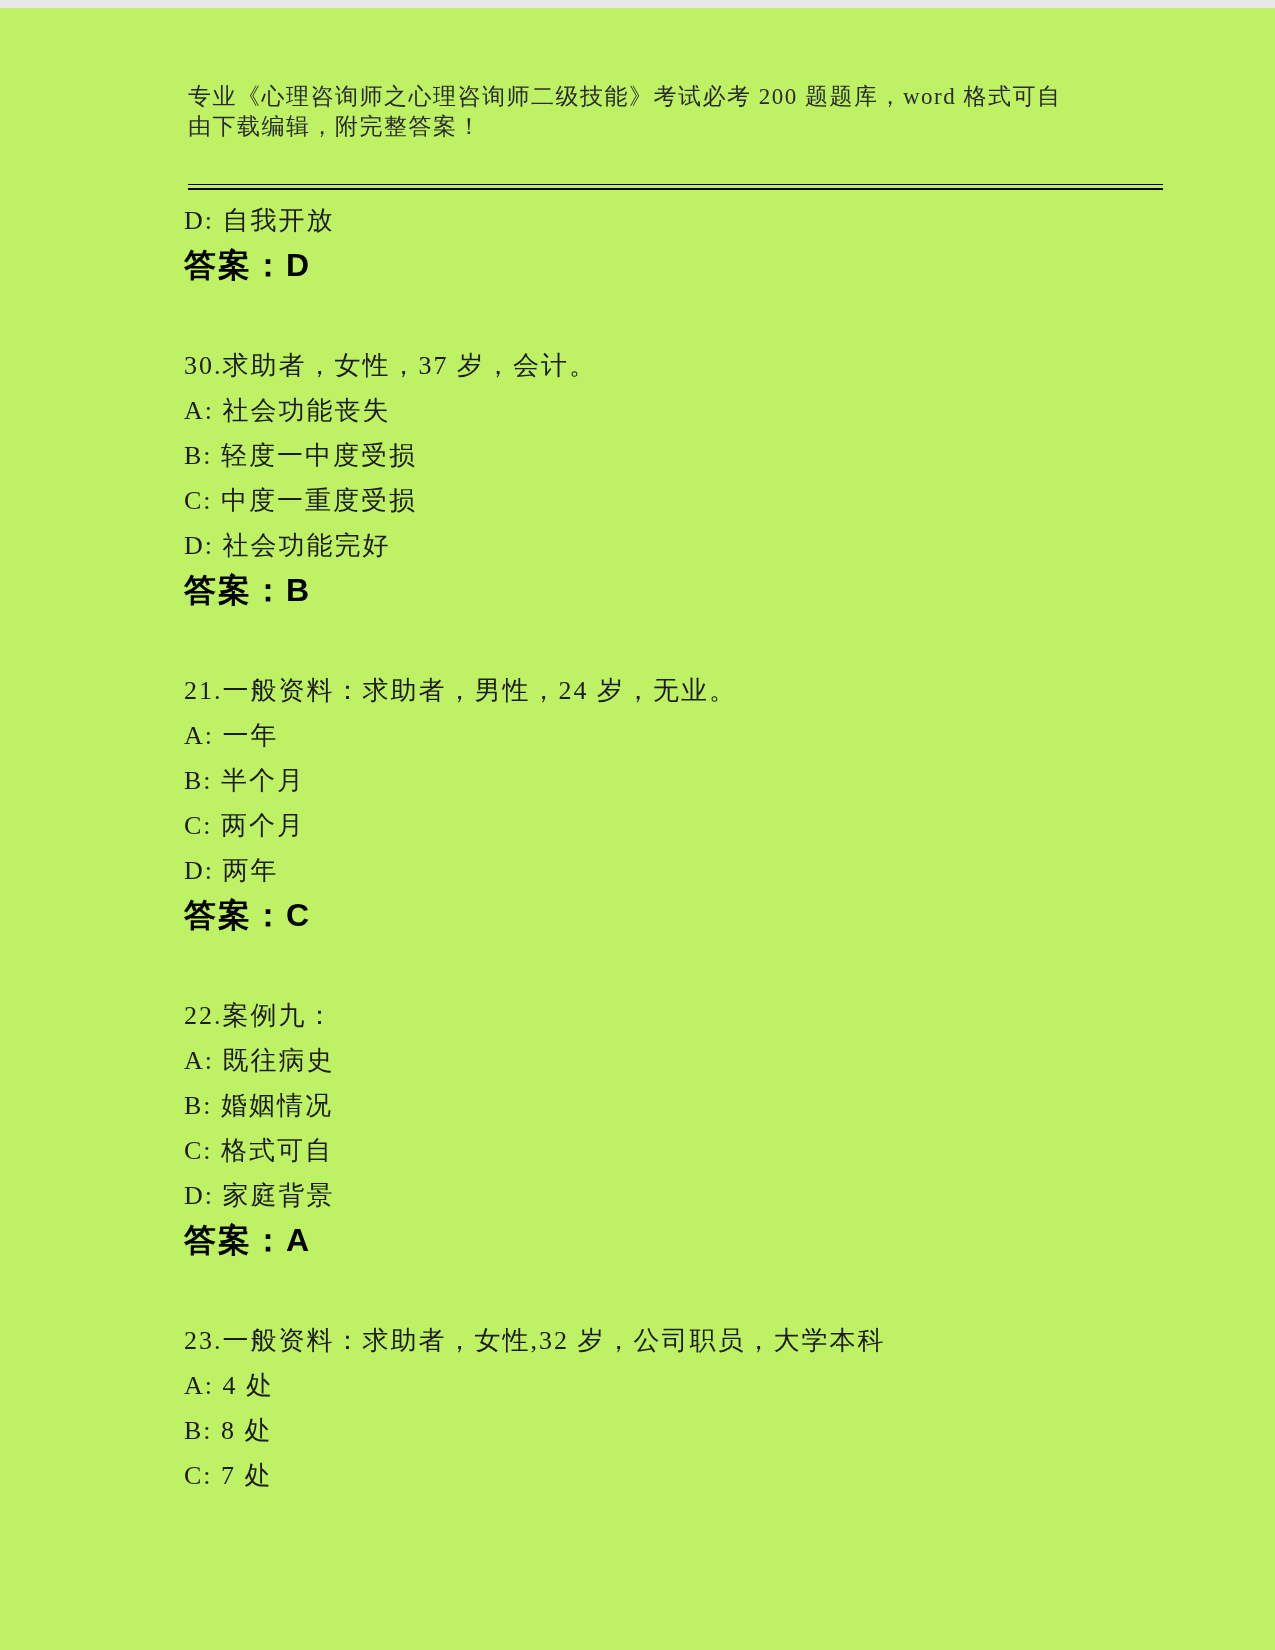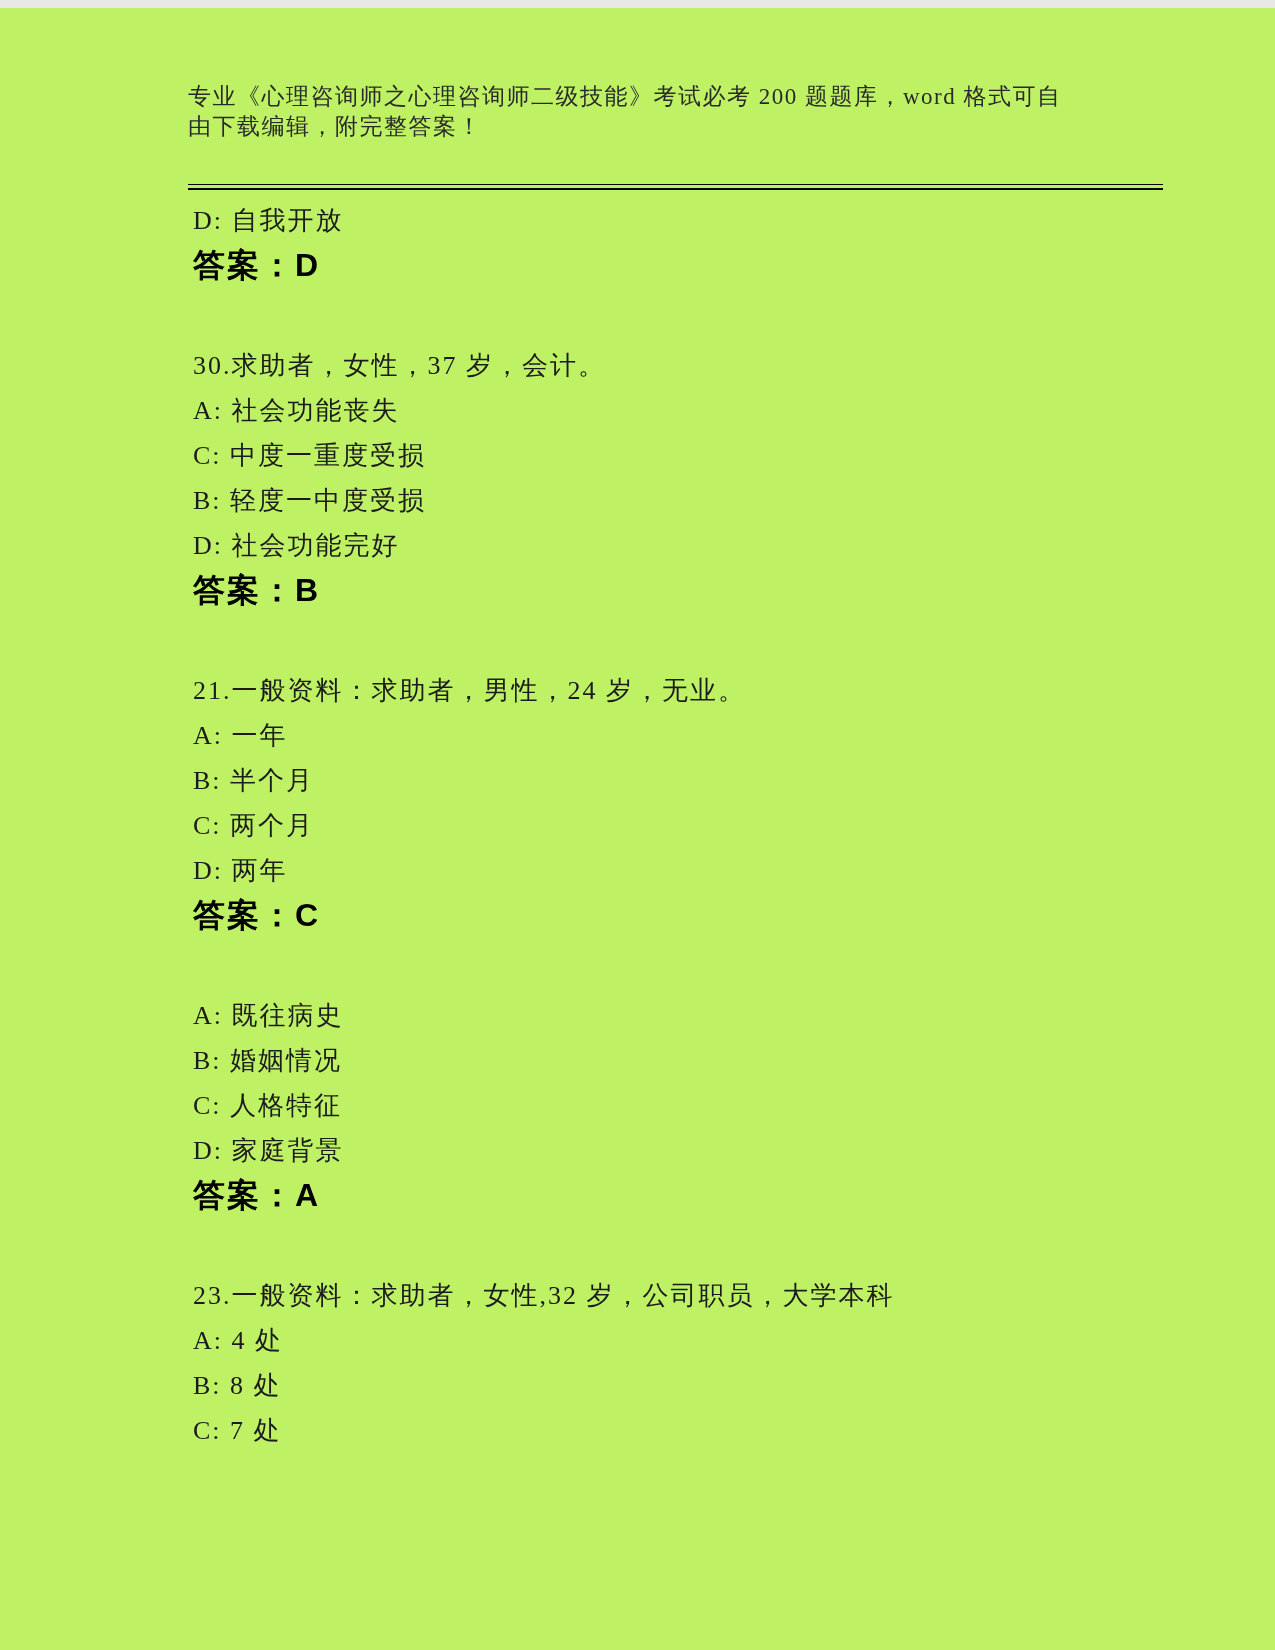--- a/index.html
+++ b/index.html
@@ -34,21 +34,21 @@
     position: absolute;
     left: 188px;
     top: 176px;
     width: 975px;
     height: 3px;
     border-top: 1px solid #050505;
     border-bottom: 2px solid #050505;
   }
   .content {
     position: absolute;
-    left: 193px;
+    left: 184px;
     top: 190px;
     width: 990px;
   }
   .line {
     height: 45px;
     line-height: 45px;
     font-size: 26px;
     letter-spacing: 2px;
     white-space: nowrap;
   }
@@ -78,39 +78,40 @@
   <div class="content">
 
     <div>
       <div class="line">D: 自我开放</div>
       <div class="line answer">答案：D</div>
     </div>
 
     <div class="question">
       <div class="line">30.求助者，女性，37 岁，会计。</div>
       <div class="line">A: 社会功能丧失</div>
+      <div class="line">B: 轻度一中度受损</div>
       <div class="line">C: 中度一重度受损</div>
-      <div class="line">B: 轻度一中度受损</div>
       <div class="line">D: 社会功能完好</div>
       <div class="line answer">答案：B</div>
     </div>
 
     <div class="question">
       <div class="line">21.一般资料：求助者，男性，24 岁，无业。</div>
       <div class="line">A: 一年</div>
       <div class="line">B: 半个月</div>
       <div class="line">C: 两个月</div>
       <div class="line">D: 两年</div>
       <div class="line answer">答案：C</div>
     </div>
 
     <div class="question">
+      <div class="line">22.案例九：</div>
       <div class="line">A: 既往病史</div>
       <div class="line">B: 婚姻情况</div>
-      <div class="line">C: 人格特征</div>
+      <div class="line">C: 格式可自</div>
       <div class="line">D: 家庭背景</div>
       <div class="line answer">答案：A</div>
     </div>
 
     <div class="question">
       <div class="line">23.一般资料：求助者，女性,32 岁，公司职员，大学本科</div>
       <div class="line">A: 4 处</div>
       <div class="line">B: 8 处</div>
       <div class="line">C: 7 处</div>
     </div>

